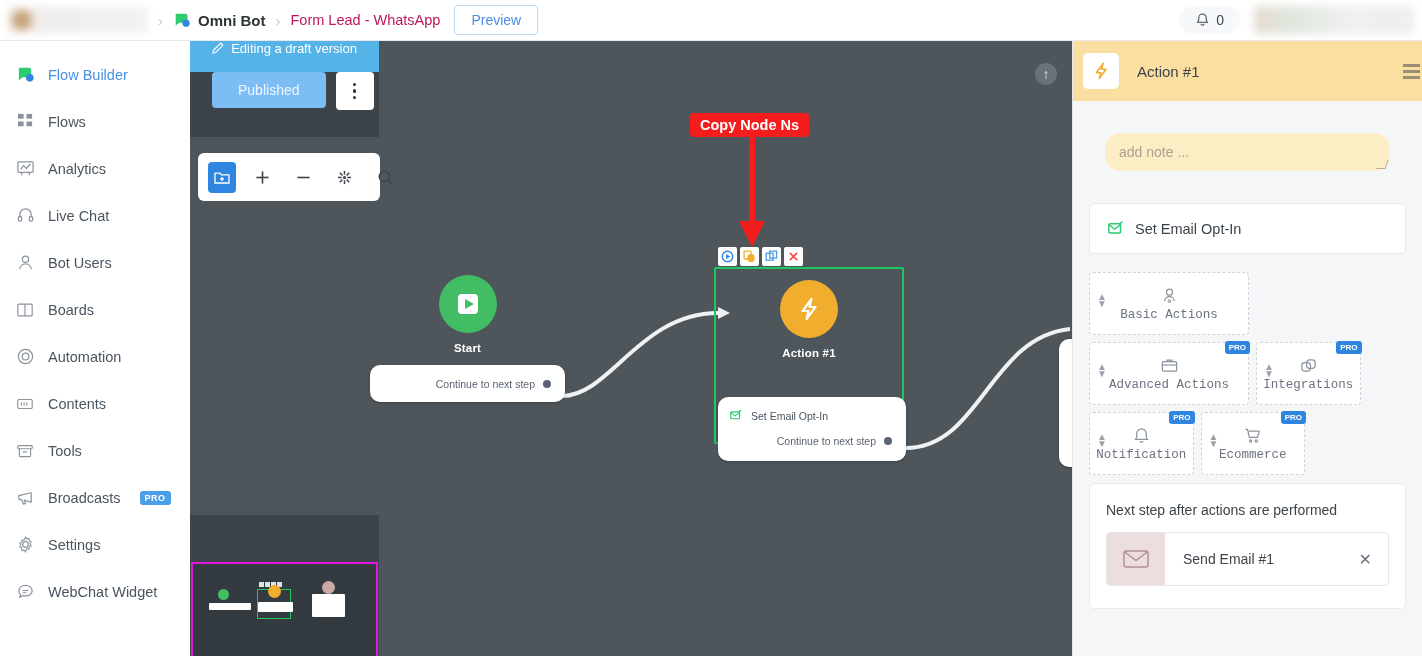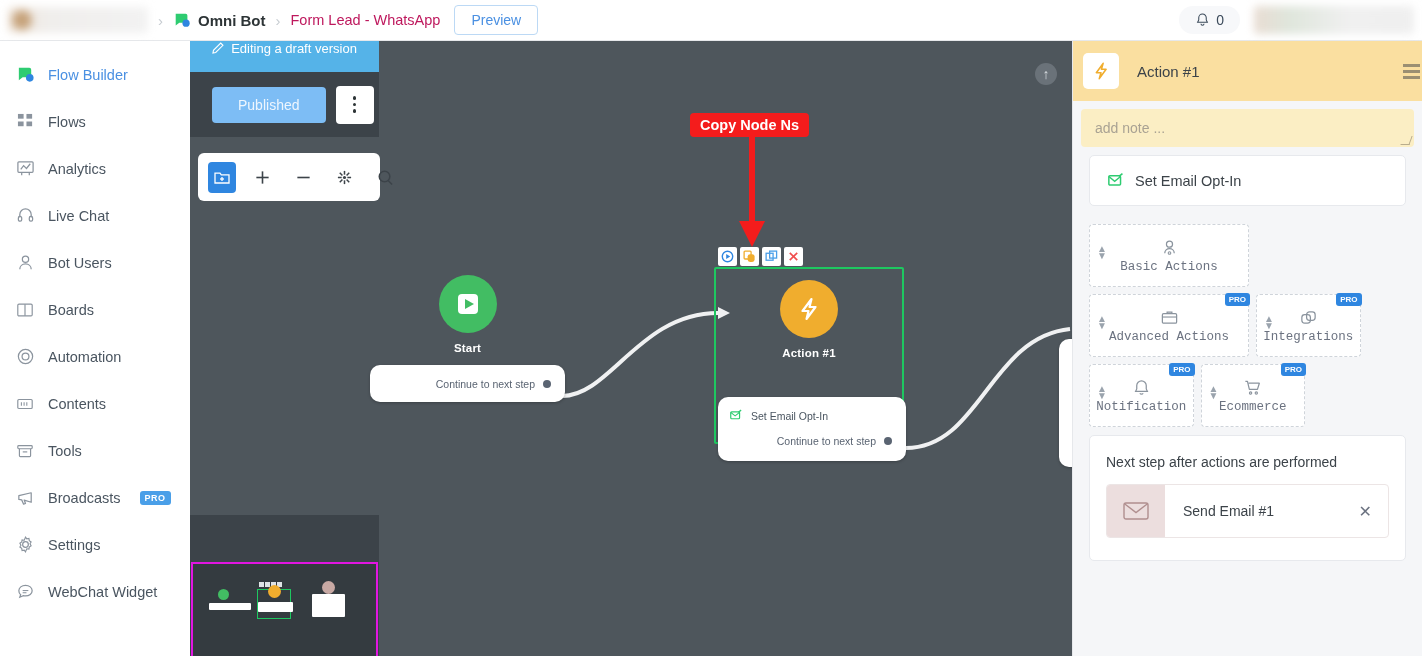--- a/index.html
+++ b/index.html
@@ -71,21 +71,21 @@
     position:absolute; left:190px; top:41px; width:882px; height:615px;
     background:#4e565c; overflow:hidden;
   }
   .draft-banner {
     position:absolute; left:0; top:0; width:189px; height:31px;
     background:#55b3e8; color:#fff; font-size:13px;
     display:flex; justify-content:center; gap:6px;
   }
   .pub-wrap {
     position:absolute; left:0; top:31px; width:189px; height:65px;
-    background:#3c4349; display:flex; align-items:center; gap:10px; padding-left:22px;
+    background:#3c4349; display:flex; align-items:flex-start; gap:10px; padding-left:22px;
   }
   .pub-btn {
     background:#7dbdf5; color:#eef6fe; border:none; border-radius:4px;
     font-size:14px; padding:10px 26px; cursor:pointer;
   }
   .kebab-btn {
     background:#fff; border:none; border-radius:4px; width:38px; height:38px;
     display:flex; flex-direction:column; align-items:center; justify-content:center; gap:3px;
     cursor:pointer;
   }
@@ -185,21 +185,21 @@
   }
   .ph-ico {
     width:36px;height:36px;background:#fff;border-radius:5px;
     display:flex;align-items:center;justify-content:center;
   }
   .ph-title { font-size:15px; color:#3c4349; }
   .ph-menu { margin-left:auto; margin-right:2px; display:flex; flex-direction:column; gap:3px; cursor:pointer;}
   .ph-menu i { display:block; width:17px;height:3px;background:#9b8f72; }
 
   .note-box {
-    margin:8px; height:38px; background:#fbeec4; border-radius:4px;
+    margin:32px; height:38px; background:#fbeec4; border-radius:16px;
     color:#a9a293; font-size:14px; display:flex; align-items:center;
     padding:0 14px; position:relative; cursor:text;
   }
   .note-box::after {
     content:""; position:absolute; right:3px; bottom:2px; width:8px; height:8px;
     border-right:1.5px solid #b9ad8d; border-bottom:1.5px solid #b9ad8d;
     transform:skewX(-20deg);
   }
   .white-card {
     margin:0 16px; background:#fff; border:1px solid #e7e9ed; border-radius:5px;

